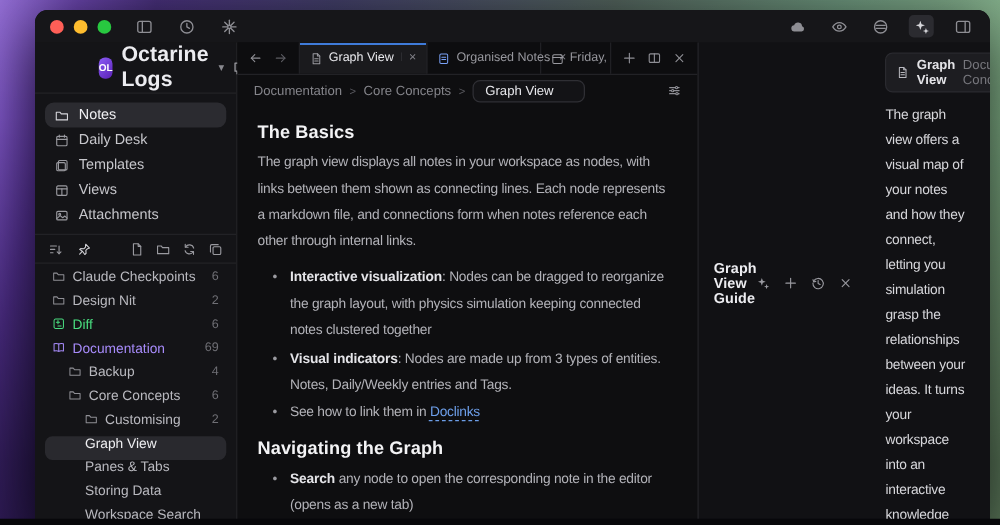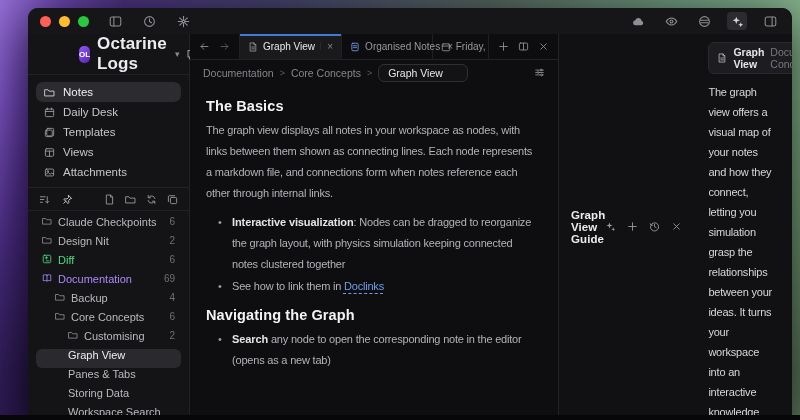--- a/index.html
+++ b/index.html
@@ -530,20 +530,21 @@
               </svg>
             </span>
         </div>
 
         <div class="doc">
           <h2>The Basics</h2>
           <p>The graph view displays all notes in your workspace as nodes, with links between them shown as connecting lines. Each node represents a markdown file, and connections form when notes reference each other through internal links.</p>
           <ul>
 
           <li><b>Interactive visualization</b><span>: Nodes can be dragged to reorganize the graph layout, with physics simulation keeping connected notes clustered together</span></li>
+              <li><b>Visual indicators</b><span>: Nodes are made up from 3 types of entities. Notes, Daily/Weekly entries and Tags.</span></li>
             </ul>
           <ul style="margin-top:-9px">
             <li>
               <span>See how to link them in </span><span class="doclink">Doclinks</span>
             </li>
           </ul>
           <h2>Navigating the Graph</h2>
           <ul>
             <li><b>Search</b><span> any node to open the corresponding note in the editor (opens as a new tab)</span></li>
           </ul>

